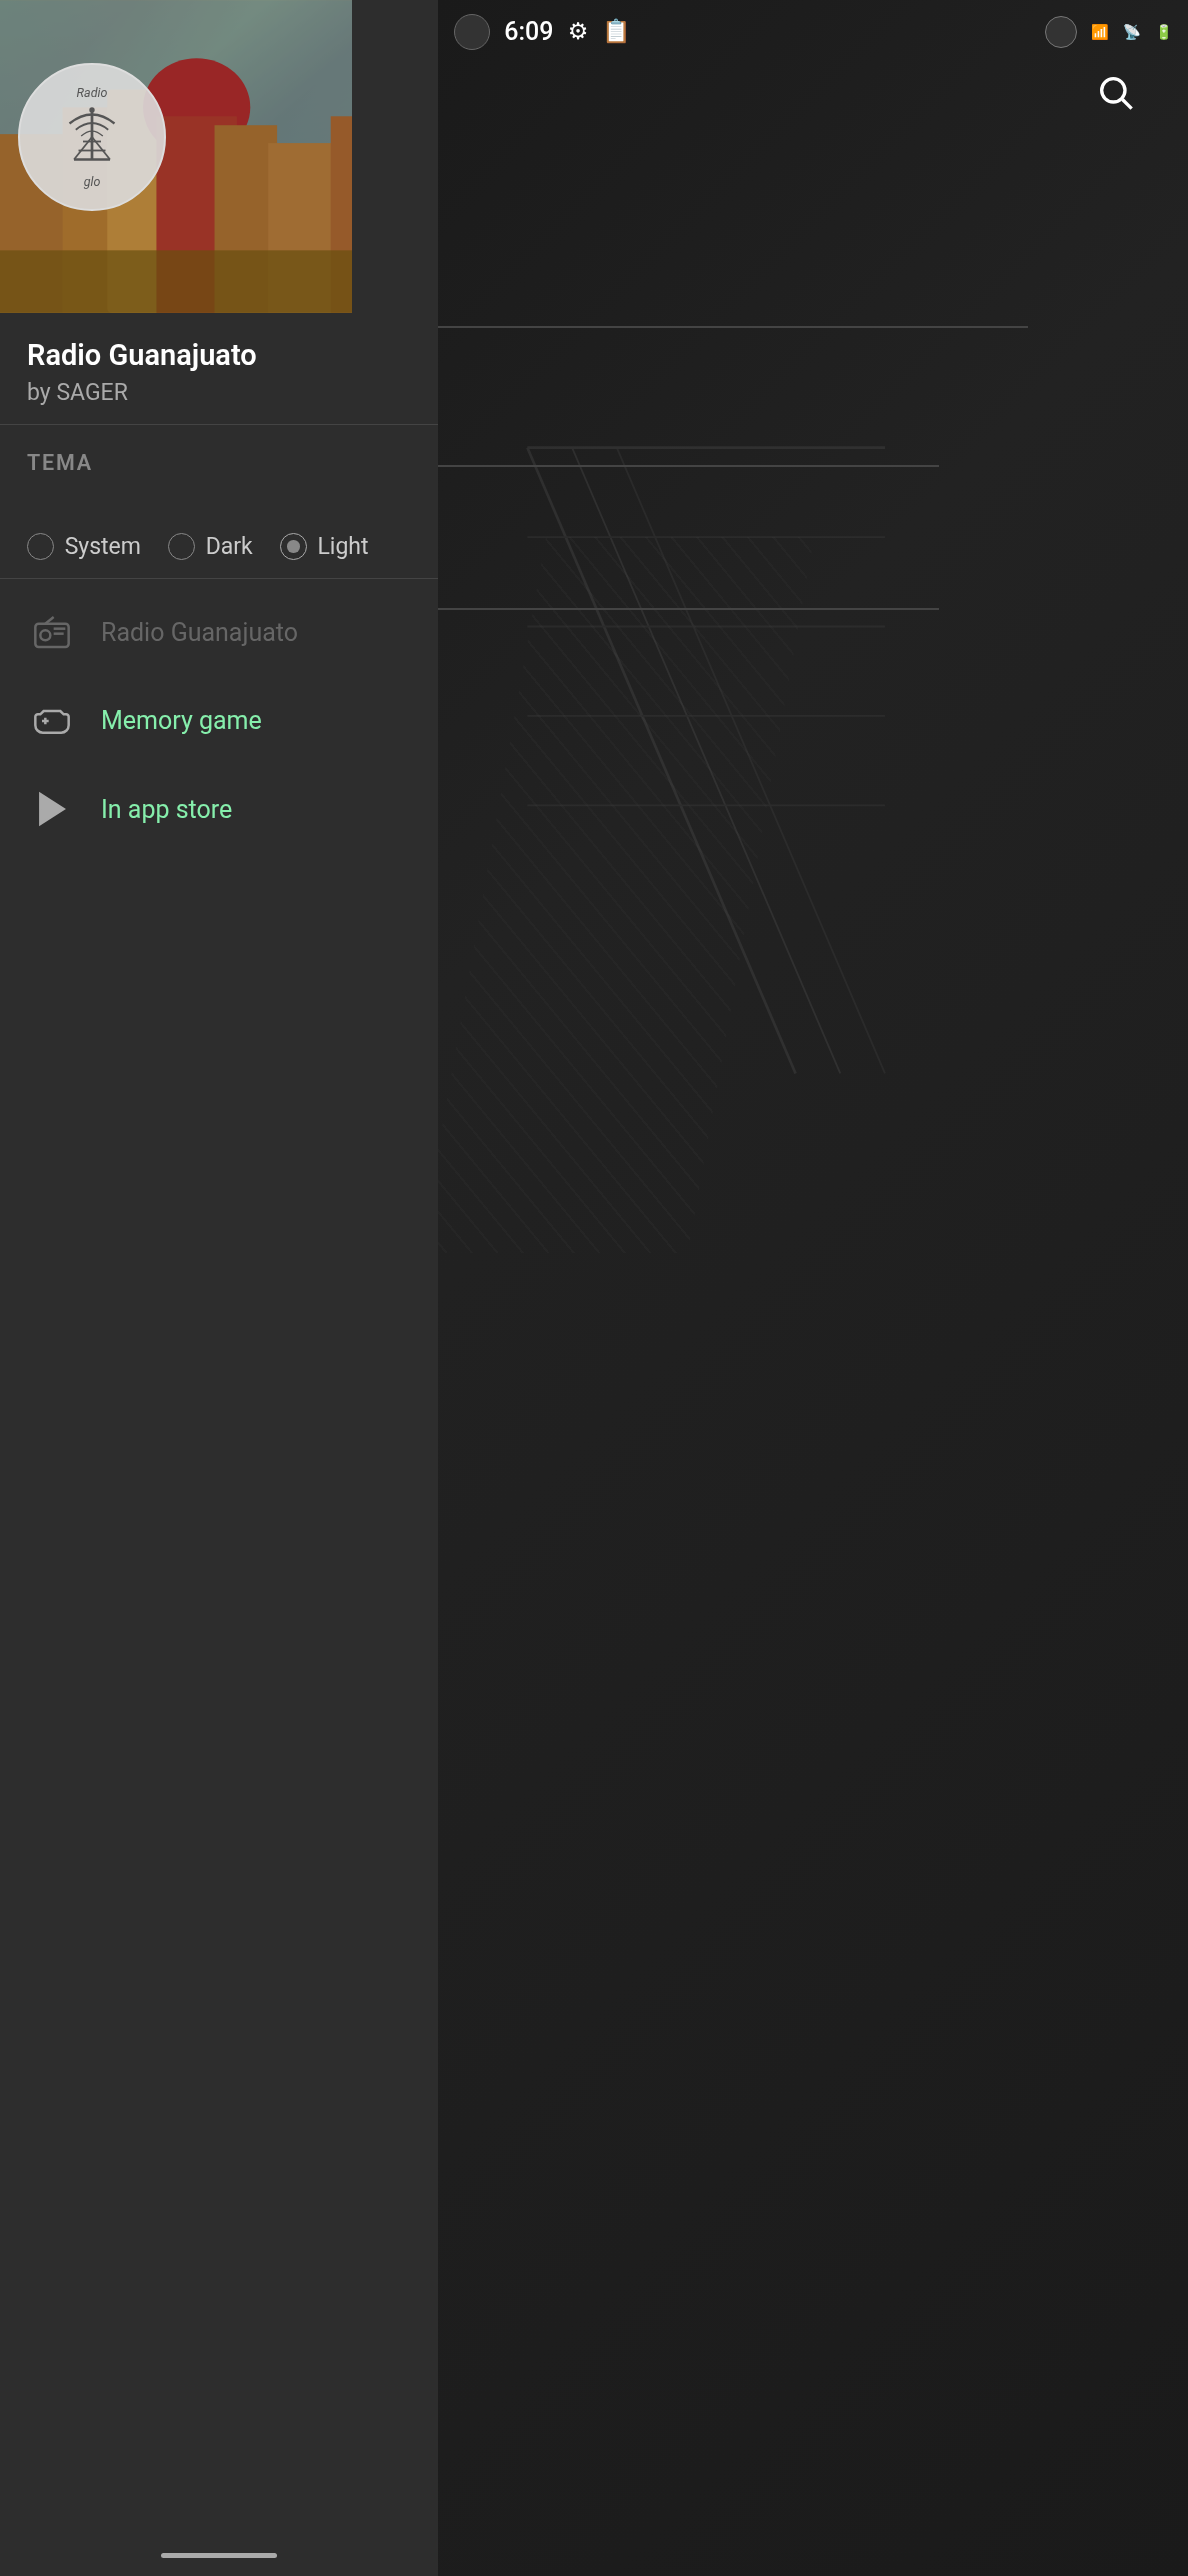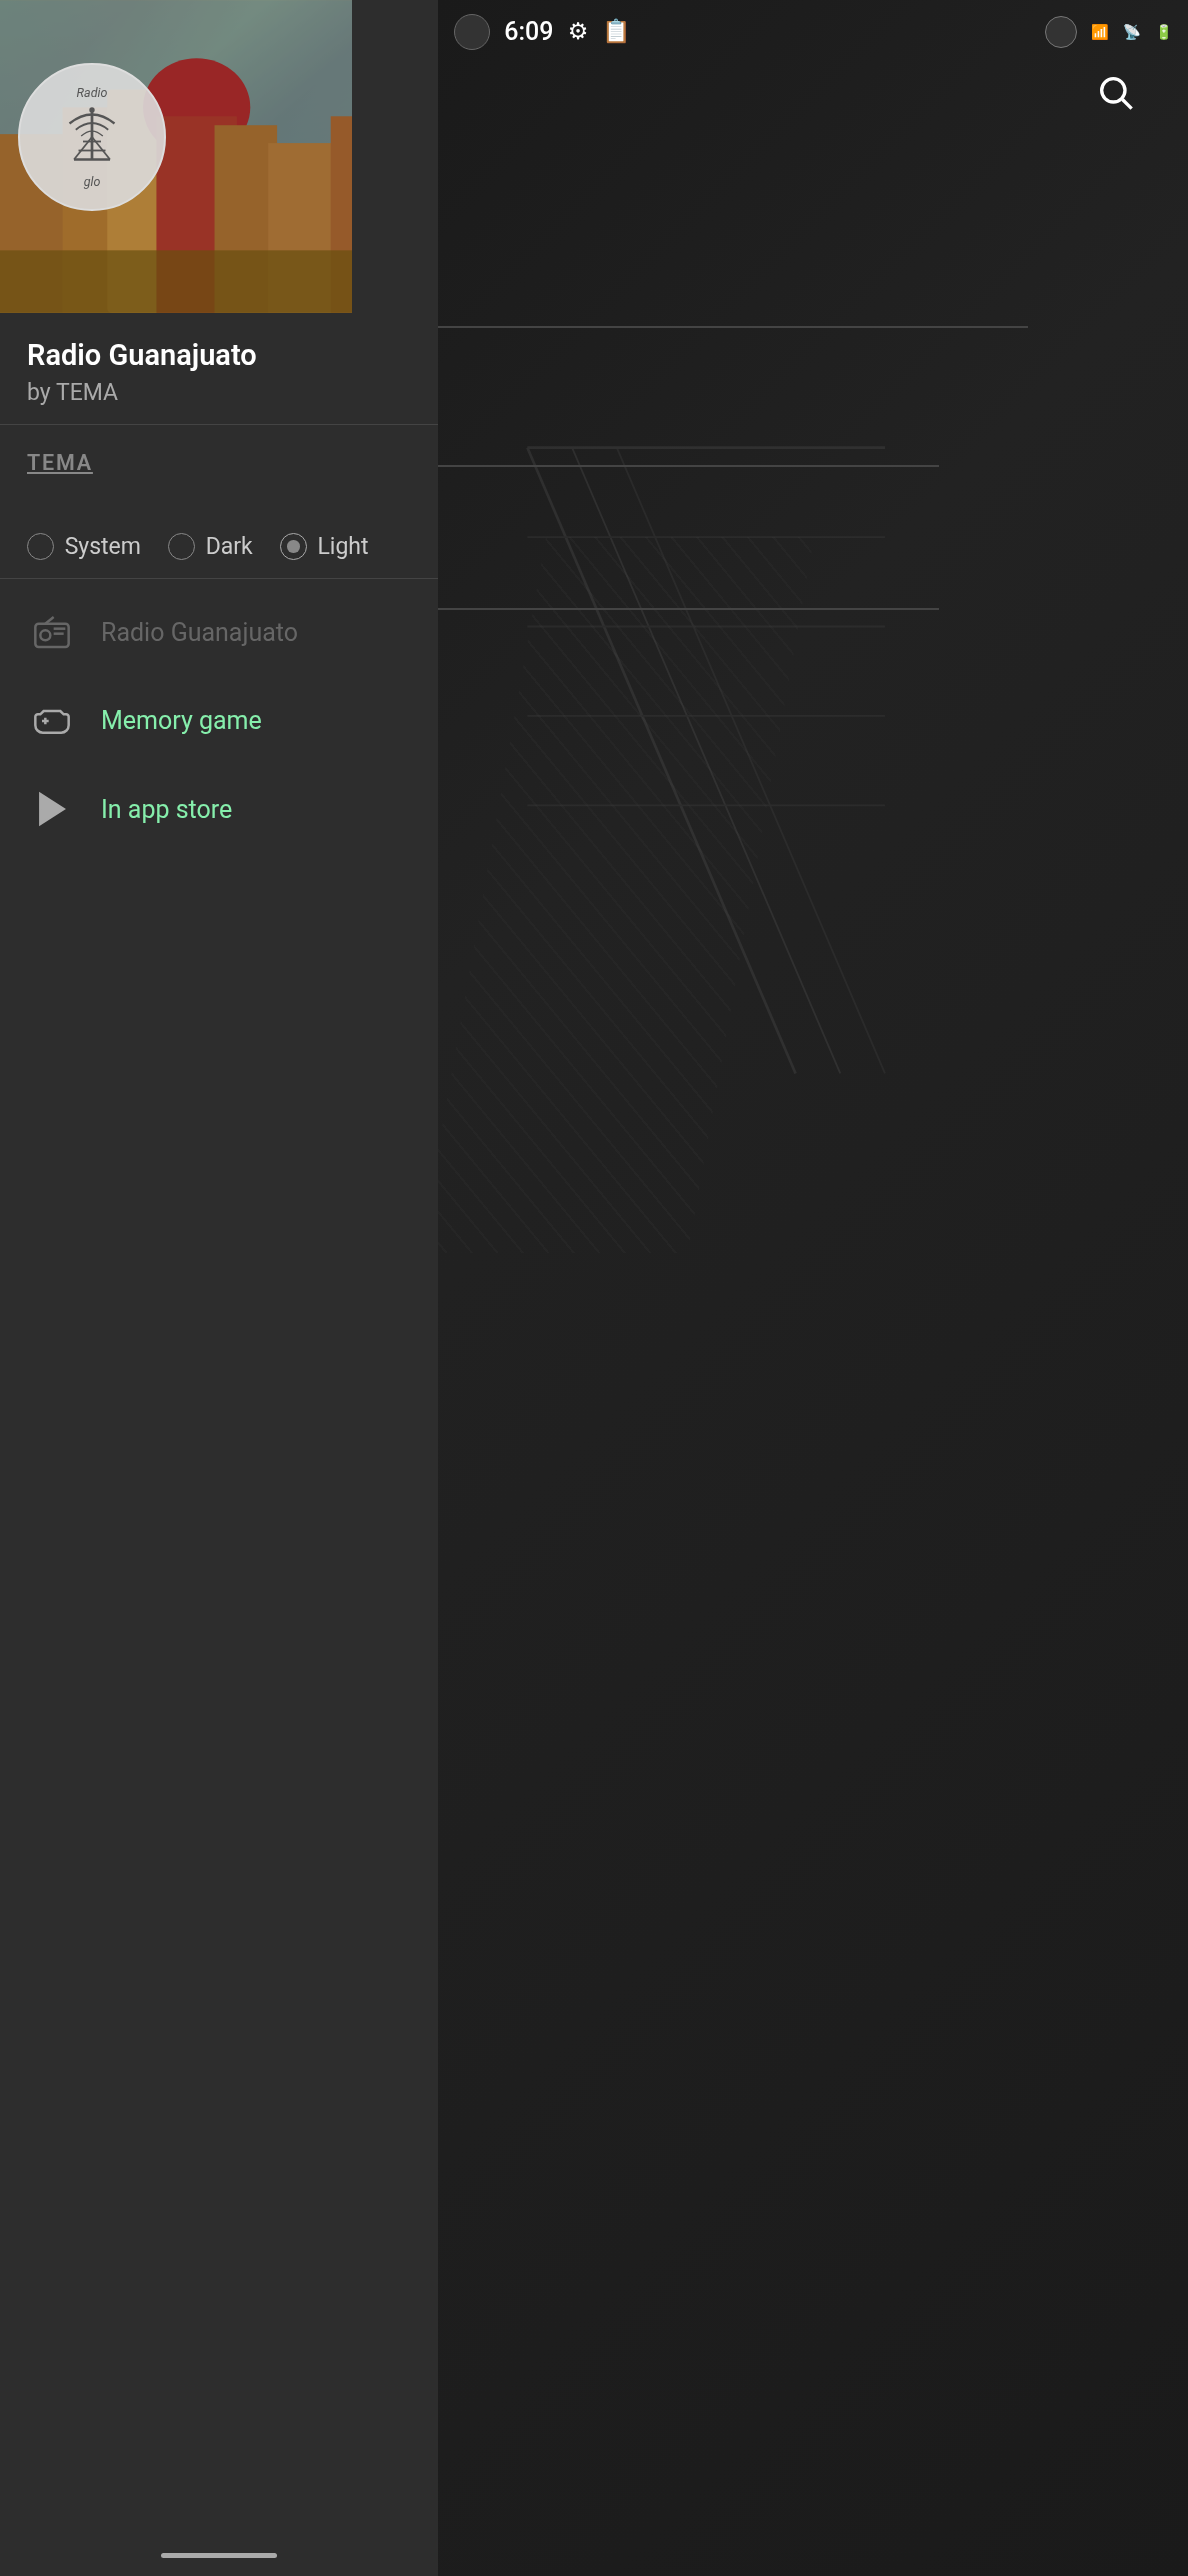--- a/index.html
+++ b/index.html
@@ -199,21 +199,20 @@
       border-bottom: 0.9px solid #444;
       flex-shrink: 0;
     }
 
     .theme-label {
       color: #888;
       font-size: 21.5px;
       font-weight: 600;
       margin-bottom: 18px;
       letter-spacing: 1.8px;
-      text-decoration: underline;
     }
 
     .theme-options {
       display: flex;
       align-items: center;
       gap: 27px;
     }
 
     .theme-option {
       display: flex;
@@ -390,21 +389,21 @@
         <path d="M 28 39 Q 40 28 52 39" stroke="#555" stroke-width="1.5" fill="none"></path>
 
         <circle cx="40" cy="10" r="3" fill="#555"></circle>
       </svg>
       <span class="radio-text-bottom">glo</span>
     </div>
   </div>
 
   <div class="drawer-app-info">
     <div class="drawer-app-title">Radio Guanajuato</div>
-    <div class="drawer-app-subtitle">by TEMA</div>
+    <div class="drawer-app-subtitle">by SAGER</div>
   </div>
 
   <div class="drawer-theme-section">
     <div class="theme-label">TEMA</div>
     <div class="theme-options">
       <div class="theme-option">
         <div class="radio-btn"></div>
         <span class="theme-option-label">System</span>
       </div>
       <div class="theme-option">

